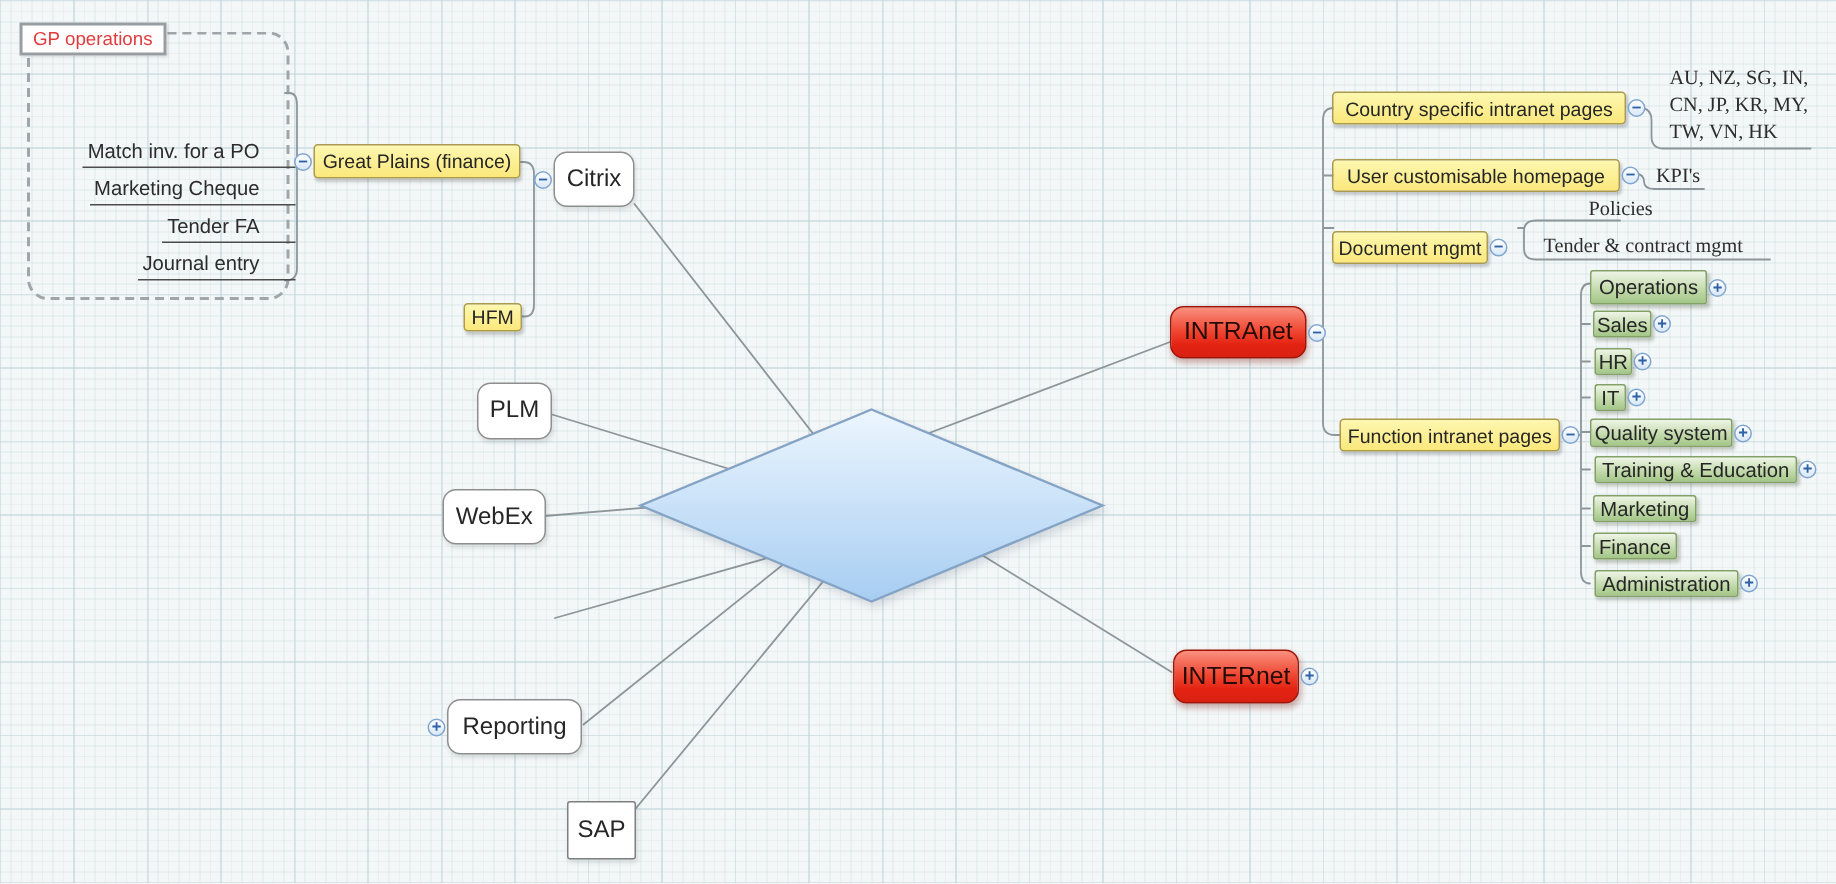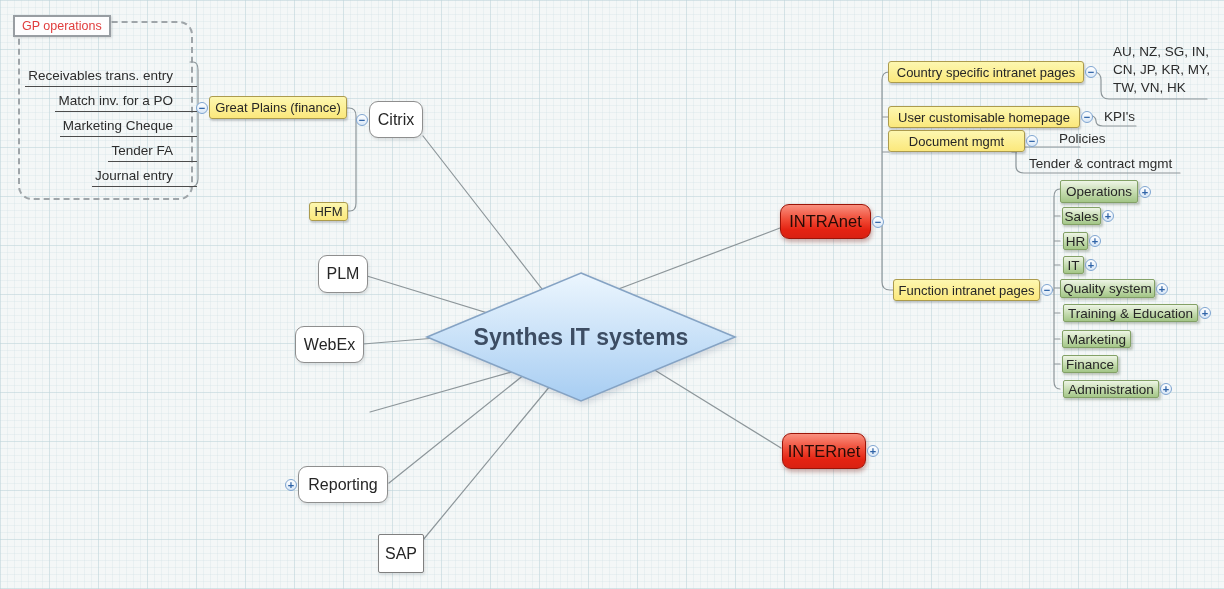--- a/index.html
+++ b/index.html
@@ -25,21 +25,21 @@
   .y{background:linear-gradient(180deg,#fdf7b0,#fbe87c);border:1px solid #ac9b4d;
      border-radius:3px;font-size:13px;box-shadow:1px 2px 2px rgba(70,80,90,.28);}
   .r{background:linear-gradient(180deg,#f9907f 0%,#f04a35 45%,#e42312 75%,#d92112 100%);
      border:1px solid #9c1408;border-radius:9px;font-size:16.5px;color:#260b06;
      box-shadow:1px 2.5px 4px rgba(120,30,20,.35);}
   .g{background:linear-gradient(180deg,#eef5e6 0%,#c4dbae 55%,#a3c687 100%);
      border:1px solid #83a166;border-radius:2px;font-size:13.5px;
      box-shadow:1.5px 2px 2.5px rgba(60,80,50,.3);}
   .lt{position:absolute;white-space:nowrap;font-size:13.5px;color:#2c2c2c;z-index:2;
       border-bottom:1.5px solid #4c4c4c;padding:0 3px 3px 3px;}
-  .noline{border-bottom:none;padding-bottom:16px;}
+  .noline{border-bottom:none;padding-bottom:16px;font-family:Liberation Serif, serif;}
   .gp-item{right:1027px;padding-right:24px;}
   .countries{line-height:18px;}
   .toggle{
     position:absolute;width:12px;height:12px;border-radius:50%;
     background:linear-gradient(#ffffff,#d9e7f6);border:1px solid #7fa5d1;
     color:#2f63a7;font-size:11px;line-height:10px;text-align:center;
     box-sizing:border-box;z-index:4;cursor:pointer;font-weight:bold;
   }
   .tg-r{right:-14px;top:50%;transform:translateY(-50%);}
   .tg-l{left:-14px;top:50%;transform:translateY(-50%);}
@@ -82,21 +82,20 @@
 
     <path d="M 1089,115 Q 1096,116 1096,121 Q 1096,126 1103,126 H 1136"></path>
 
     <path d="M 1080,147 H 1024 Q 1016,147 1016,154 V 166 Q 1016,173 1024,173 H 1180 M 1016,152 H 1012"></path>
 
     <path d="M 1060,189 Q 1054,189 1054,197 V 381 Q 1054,389 1060,389 M 1054,216 H 1060 M 1054,241 H 1060 M 1054,265 H 1060 M 1054,288 H 1060 M 1054,313 H 1060 M 1054,339 H 1060 M 1054,364 H 1060 M 1049,290 H 1054"></path>
   </svg>
 
   <div class="boundary-label">GP operations</div>
 
-  <div class="lt gp-item" style="top:68px">Receivables trans. entry</div>
   <div class="lt gp-item" style="top:93px">Match inv. for a PO</div>
   <div class="lt gp-item" style="top:118px">Marketing Cheque</div>
   <div class="lt gp-item" style="top:143px">Tender FA</div>
   <div class="lt gp-item" style="top:168px">Journal entry</div>
 
   <div class="node y" style="left:209px;top:96px;width:138px;height:23px">
     <span>Great Plains (finance)</span>
     <span class="toggle tg-l">−</span>
   </div>
   <div class="node y" style="left:309px;top:202px;width:39px;height:19px">
@@ -123,40 +122,39 @@
 
   <svg class="diamond" width="314" height="134" viewBox="0 0 314 134">
     <defs>
       <linearGradient id="dg" x1="0" y1="0" x2="0" y2="1">
         <stop offset="0" stop-color="#ecf6fe"></stop>
         <stop offset="1" stop-color="#a7cdf2"></stop>
       </linearGradient>
     </defs>
     <polygon points="157,3 311,67 157,131 3,67" fill="url(#dg)" stroke="#85a3c4" stroke-width="1.6"></polygon>
   </svg>
-  <div class="central-label">Synthes IT systems</div>
 
   <div class="node r" style="left:780px;top:204px;width:91px;height:35px">
     <span>INTRAnet</span>
     <span class="toggle tg-r">−</span>
   </div>
   <div class="node r" style="left:782px;top:433px;width:84px;height:36px">
     <span>INTERnet</span>
     <span class="toggle tg-r">+</span>
   </div>
 
   <div class="node y" style="left:888px;top:61px;width:196px;height:22px">
     <span>Country specific intranet pages</span>
     <span class="toggle tg-r">−</span>
   </div>
   <div class="node y" style="left:888px;top:106px;width:192px;height:22px">
     <span>User customisable homepage</span>
     <span class="toggle tg-r">−</span>
   </div>
-  <div class="node y" style="left:888px;top:130px;width:137px;height:22px">
+  <div class="node y" style="left:888px;top:154px;width:104px;height:22px">
     <span>Document mgmt</span>
     <span class="toggle tg-r">−</span>
   </div>
   <div class="node y" style="left:893px;top:279px;width:147px;height:22px">
     <span>Function intranet pages</span>
     <span class="toggle tg-r">−</span>
   </div>
 
   <div class="lt noline countries" style="left:1110px;top:43px">
     <div>AU, NZ, SG, IN,</div>

